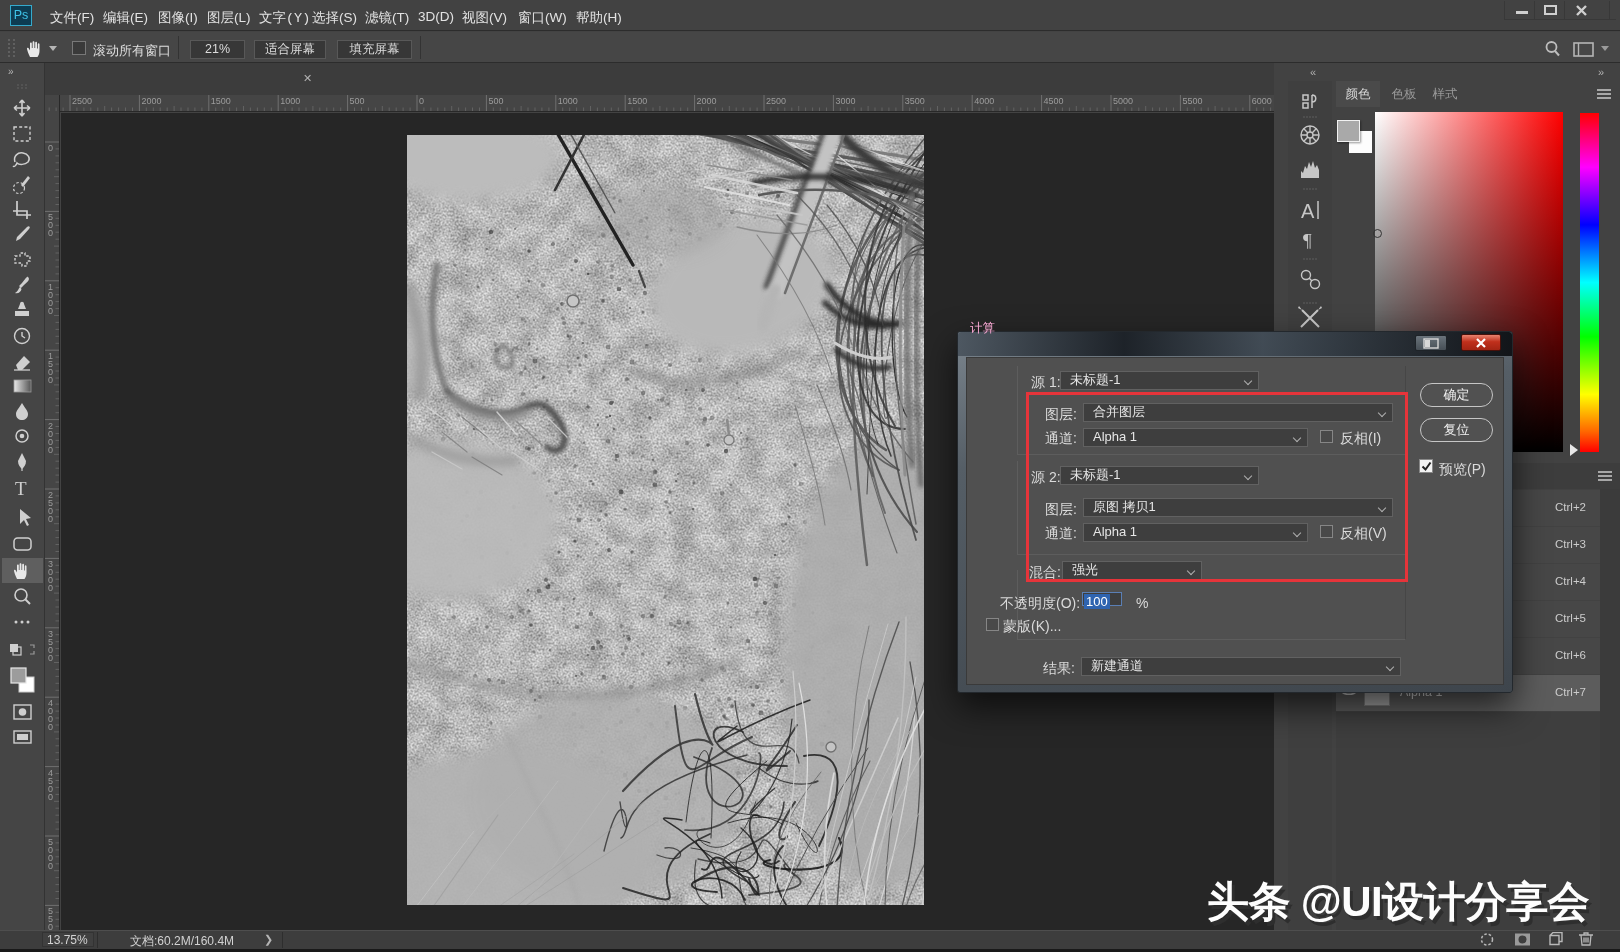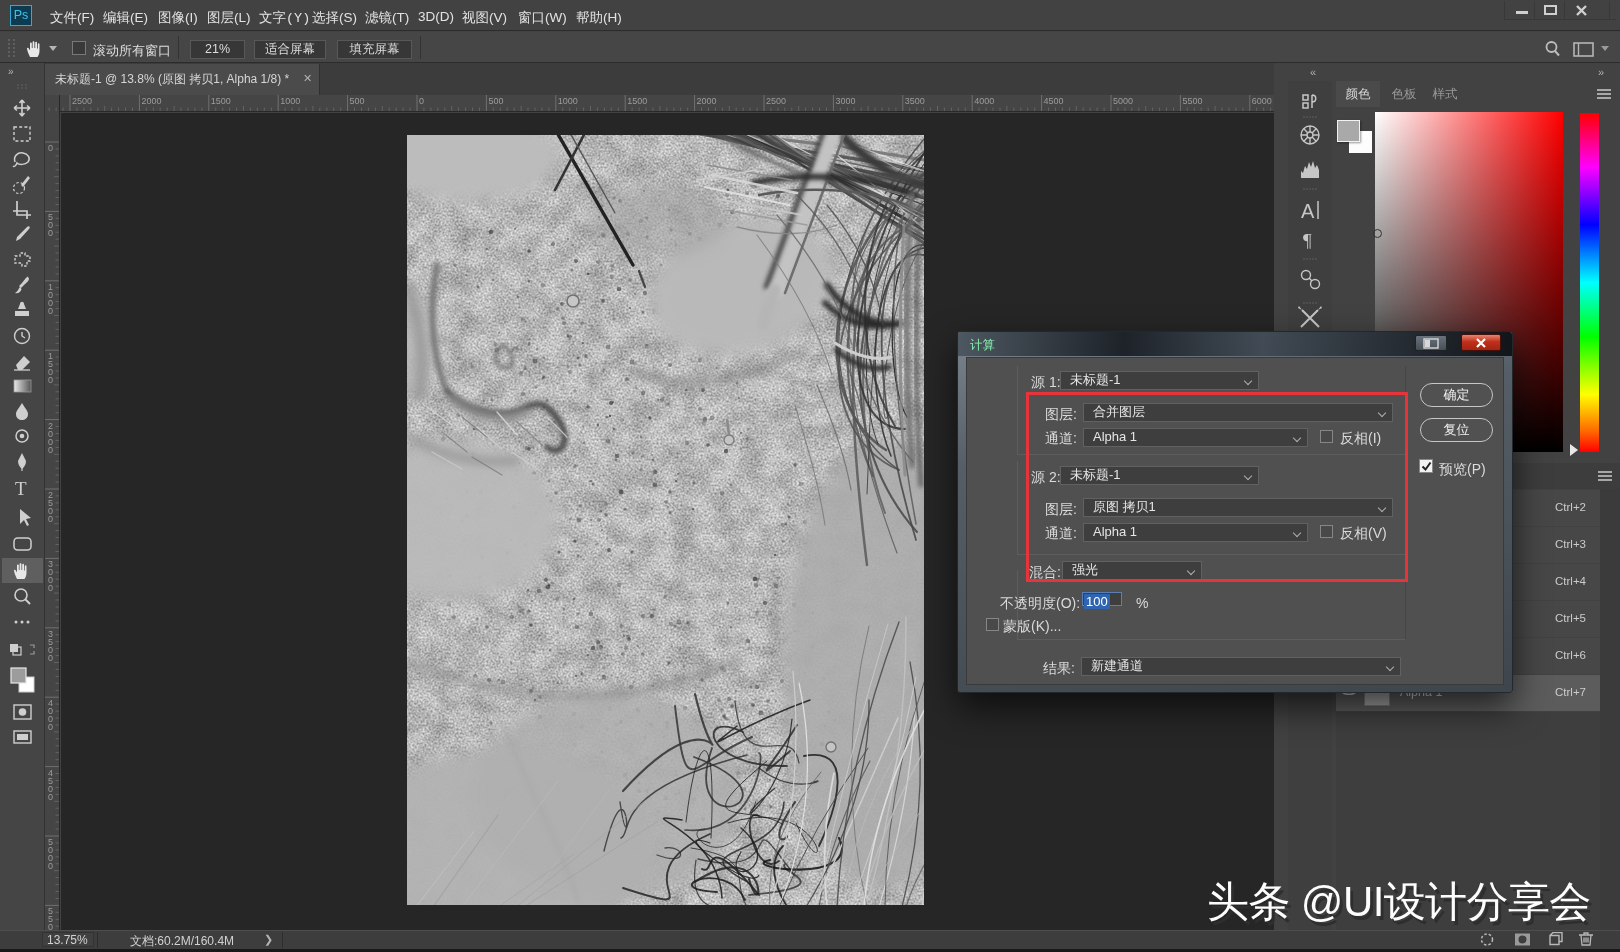--- a/index.html
+++ b/index.html
@@ -83,21 +83,20 @@
     <circle cx="7.5" cy="7" r="5" fill="none" stroke="#bdbdbd" stroke-width="1.8"></circle>
     <line x1="11" y1="11" x2="15" y2="15.5" stroke="#bdbdbd" stroke-width="2"></line>
   </svg>
   <svg class="abs" style="left:1573px;top:42px;" width="22" height="15" viewBox="0 0 22 15">
     <rect x="1" y="1" width="19" height="13" fill="none" stroke="#b5b5b5" stroke-width="1.6"></rect>
     <line x1="5.5" y1="1" x2="5.5" y2="14" stroke="#b5b5b5" stroke-width="1.4"></line>
   </svg>
   <div class="abs" style="left:1601px;top:46px;width:0;height:0;border-left:4px solid transparent;border-right:4px solid transparent;border-top:5px solid #9a9a9a;"></div>
 
   <div class="abs" style="left:0;top:63px;width:1620px;height:32px;background:#3c3c3c;"></div>
-  <div class="abs" style="left:44px;top:64px;width:276px;height:31px;background:#4b4b4b;border-right:1px solid #2f2f2f;color:#d6d6d6;font-size:12px;line-height:30px;padding-left:11px;">未标题-1 @ 13.8% (原图 拷贝1, Alpha 1/8) *</div>
   <div class="abs" style="left:303px;top:72px;color:#b2b2b2;font-size:11px;">✕</div>
 
   <div class="abs" style="left:0;top:63px;width:45px;height:867px;background:#454545;border-right:1px solid #333;"></div>
   <svg class="abs" style="left:0px;top:63px;" width="45" height="867" viewBox="0 0 45 867">
 <text x="8" y="12" fill="#b5b5b5" font-size="10">»</text>
 <g fill="#666">
         <circle cx="18" cy="22" r="0.8"></circle>
         <circle cx="22" cy="22" r="0.8"></circle>
         <circle cx="26" cy="22" r="0.8"></circle>
         <circle cx="18" cy="25" r="0.8"></circle>
@@ -1364,21 +1363,21 @@
   <div class="abs" style="left:0;top:949px;width:1620px;height:3px;background:#191919;"></div>
   <div class="abs" style="left:42px;top:932px;width:52px;height:15px;border:1px solid #333;background:#404040;"></div>
   <div class="abs" style="left:47px;top:933px;color:#d2d2d2;font-size:12px;">13.75%</div>
   <div class="abs" style="left:97px;top:932px;width:1px;height:16px;background:#2e2e2e;"></div>
   <div class="abs" style="left:130px;top:933px;color:#d2d2d2;font-size:12px;">文档:60.2M/160.4M</div>
   <div class="abs" style="left:264px;top:933px;color:#b5b5b5;font-size:11px;">❯</div>
   <div class="abs" style="left:282px;top:932px;width:1px;height:16px;background:#2e2e2e;"></div>
 
   <div class="abs" style="left:957px;top:331px;width:556px;height:362px;z-index:30;background:linear-gradient(170deg,#7b858e 0%,#555e66 30%,#3e454c 100%);border:1px solid #23282d;border-radius:3px;box-shadow:0 14px 34px rgba(0,0,0,.65);"></div>
   <div class="abs" style="left:958px;top:332px;width:554px;height:24px;z-index:30;background:linear-gradient(to right,rgba(70,80,90,.85) 0%,rgba(25,30,36,.95) 30%,rgba(55,65,75,.8) 55%,rgba(15,18,22,.97) 100%);border-radius:3px 3px 0 0;"></div>
-  <div class="abs" style="left:970px;top:337px;color:#86efac;font-size:12.5px;z-index:31;font-family:Liberation Mono, monospace;">计算</div>
+  <div class="abs" style="left:970px;top:320px;color:#f9a8d4;font-size:12.5px;z-index:31;font-family:Liberation Mono, monospace;">计算</div>
   <div class="abs" style="left:1415px;top:335px;width:32px;height:16px;z-index:31;background:linear-gradient(#6a737b,#474f56);border:1px solid #1e2328;border-radius:2px;"></div>
   <svg class="abs" style="left:1423px;top:338px;z-index:32;" width="16" height="11" viewBox="0 0 16 11">
       <rect x="1" y="1" width="14" height="9" fill="none" stroke="#d8d8d8" stroke-width="1.4"></rect>
       <rect x="2" y="2" width="5" height="7" fill="#d8d8d8"></rect>
     </svg>
   <div class="abs" style="left:1461px;top:334px;width:40px;height:17px;z-index:31;background:linear-gradient(#e8836f,#c0301c 45%,#a32413);border:1px solid #48100a;border-radius:2px;"></div>
   <svg class="abs" style="left:1475px;top:338px;z-index:32;" width="12" height="10" viewBox="0 0 12 10">
       <path d="M2 1 L10 9 M10 1 L2 9" stroke="#fff" stroke-width="2.2"></path>
     </svg>
   <div class="abs" style="left:966px;top:357px;width:538px;height:328px;z-index:30;background:#505050;border:1px solid #3a3a3a;"></div>
@@ -1421,15 +1420,15 @@
   <div class="dbtn" style="left:1420px;top:383px;">确定</div>
   <div class="dbtn" style="left:1420px;top:418px;">复位</div>
   <div class="abs" style="left:1419px;top:459px;width:14px;height:14px;z-index:31;background:#f2f2f2;border:1px solid #888;"></div>
   <svg class="abs" style="left:1421px;top:461px;z-index:32;" width="11" height="11" viewBox="0 0 11 11">
       <path d="M1.5 5.5 L4.5 8.5 L9.5 1.5" stroke="#222" stroke-width="2" fill="none"></path>
     </svg>
   <span class="dlabel" style="left:1439px;top:461px;">预览(P)</span>
 
   <div class="abs" style="left:1026px;top:392px;width:382px;height:190px;border:3px solid #e6343a;z-index:40;"></div>
 
-  <div class="abs" style="left:1207px;top:874px;color:#fdfdfd;font-size:42px;font-weight:normal;text-shadow:3px 4px 0 #2e2e2e;white-space:nowrap;z-index:50;letter-spacing:-0.6px;">头条 @UI设计分享会</div>
+  <div class="abs" style="left:1207px;top:874px;color:#fdfdfd;font-size:42px;font-weight:bold;text-shadow:3px 4px 0 #2e2e2e;white-space:nowrap;z-index:50;letter-spacing:-0.6px;">头条 @UI设计分享会</div>
 
 </div>
 
 </body></html>

